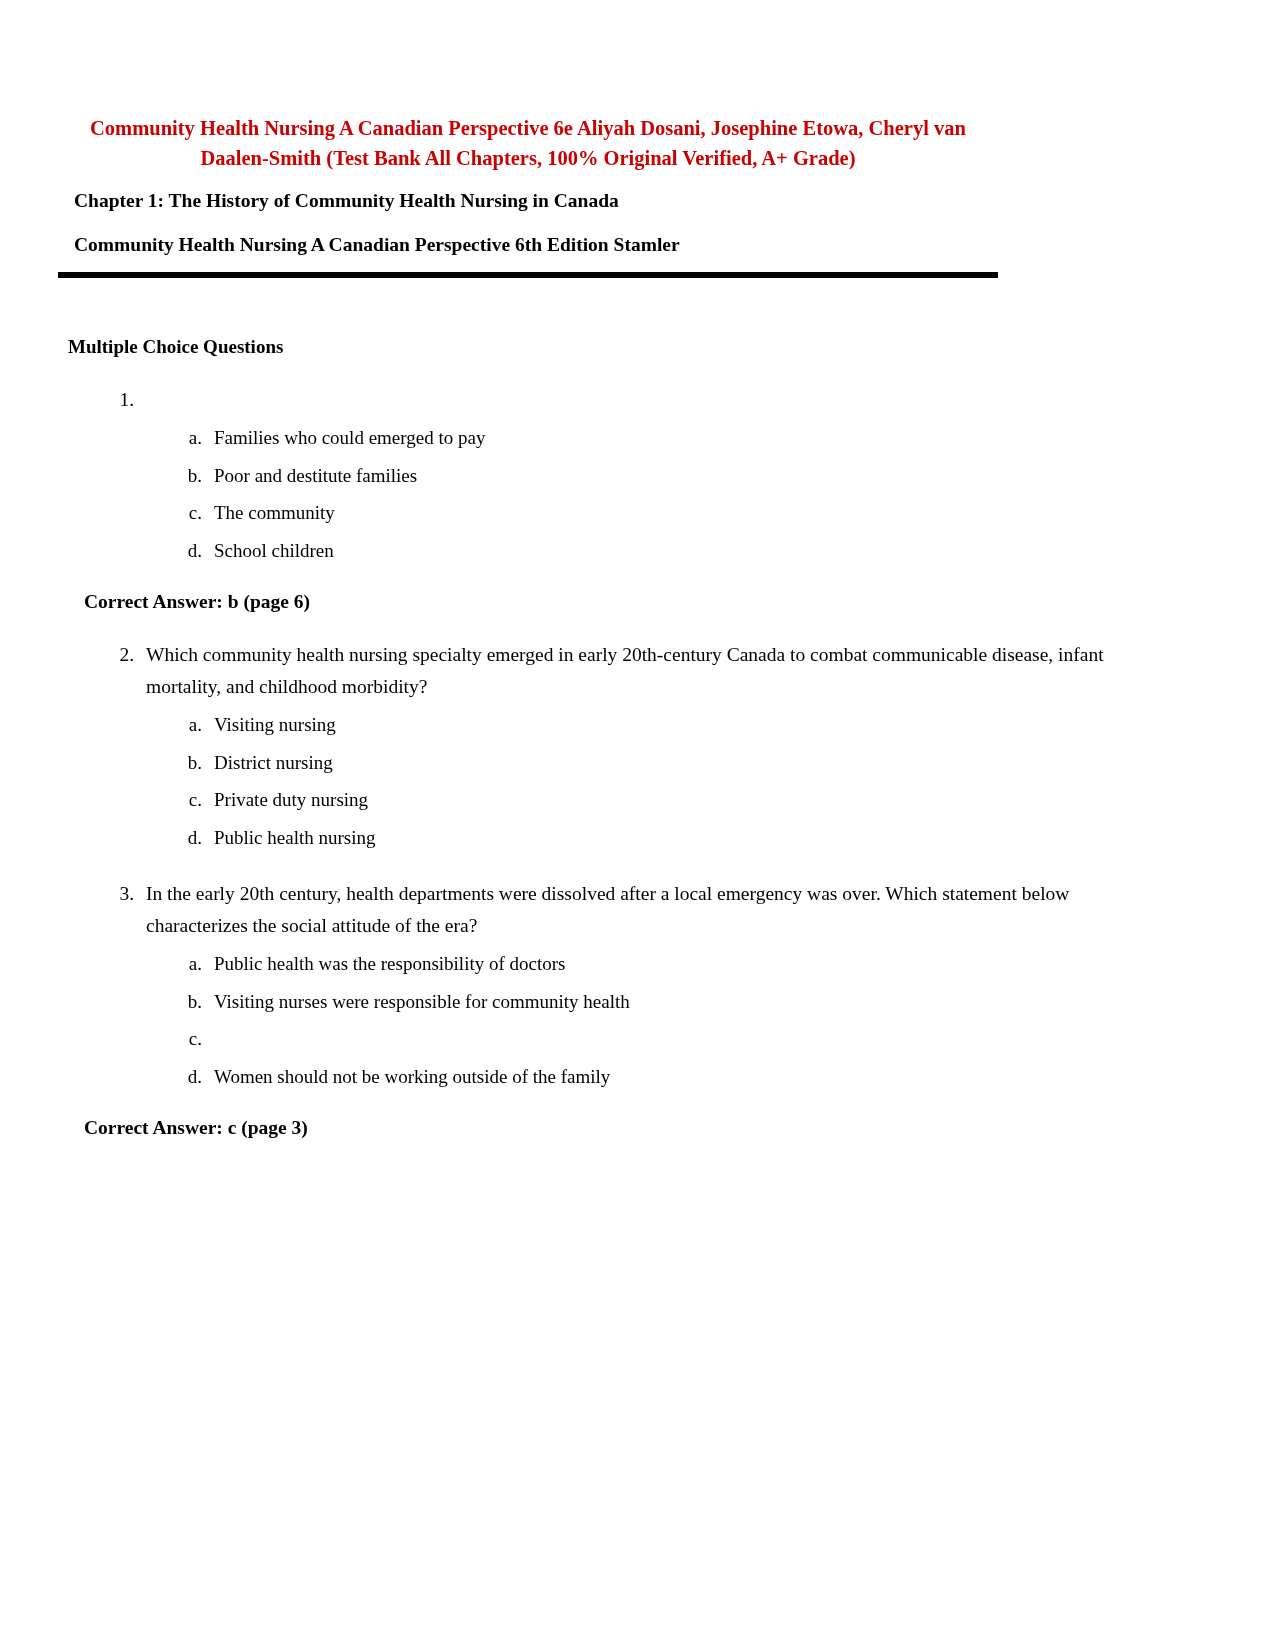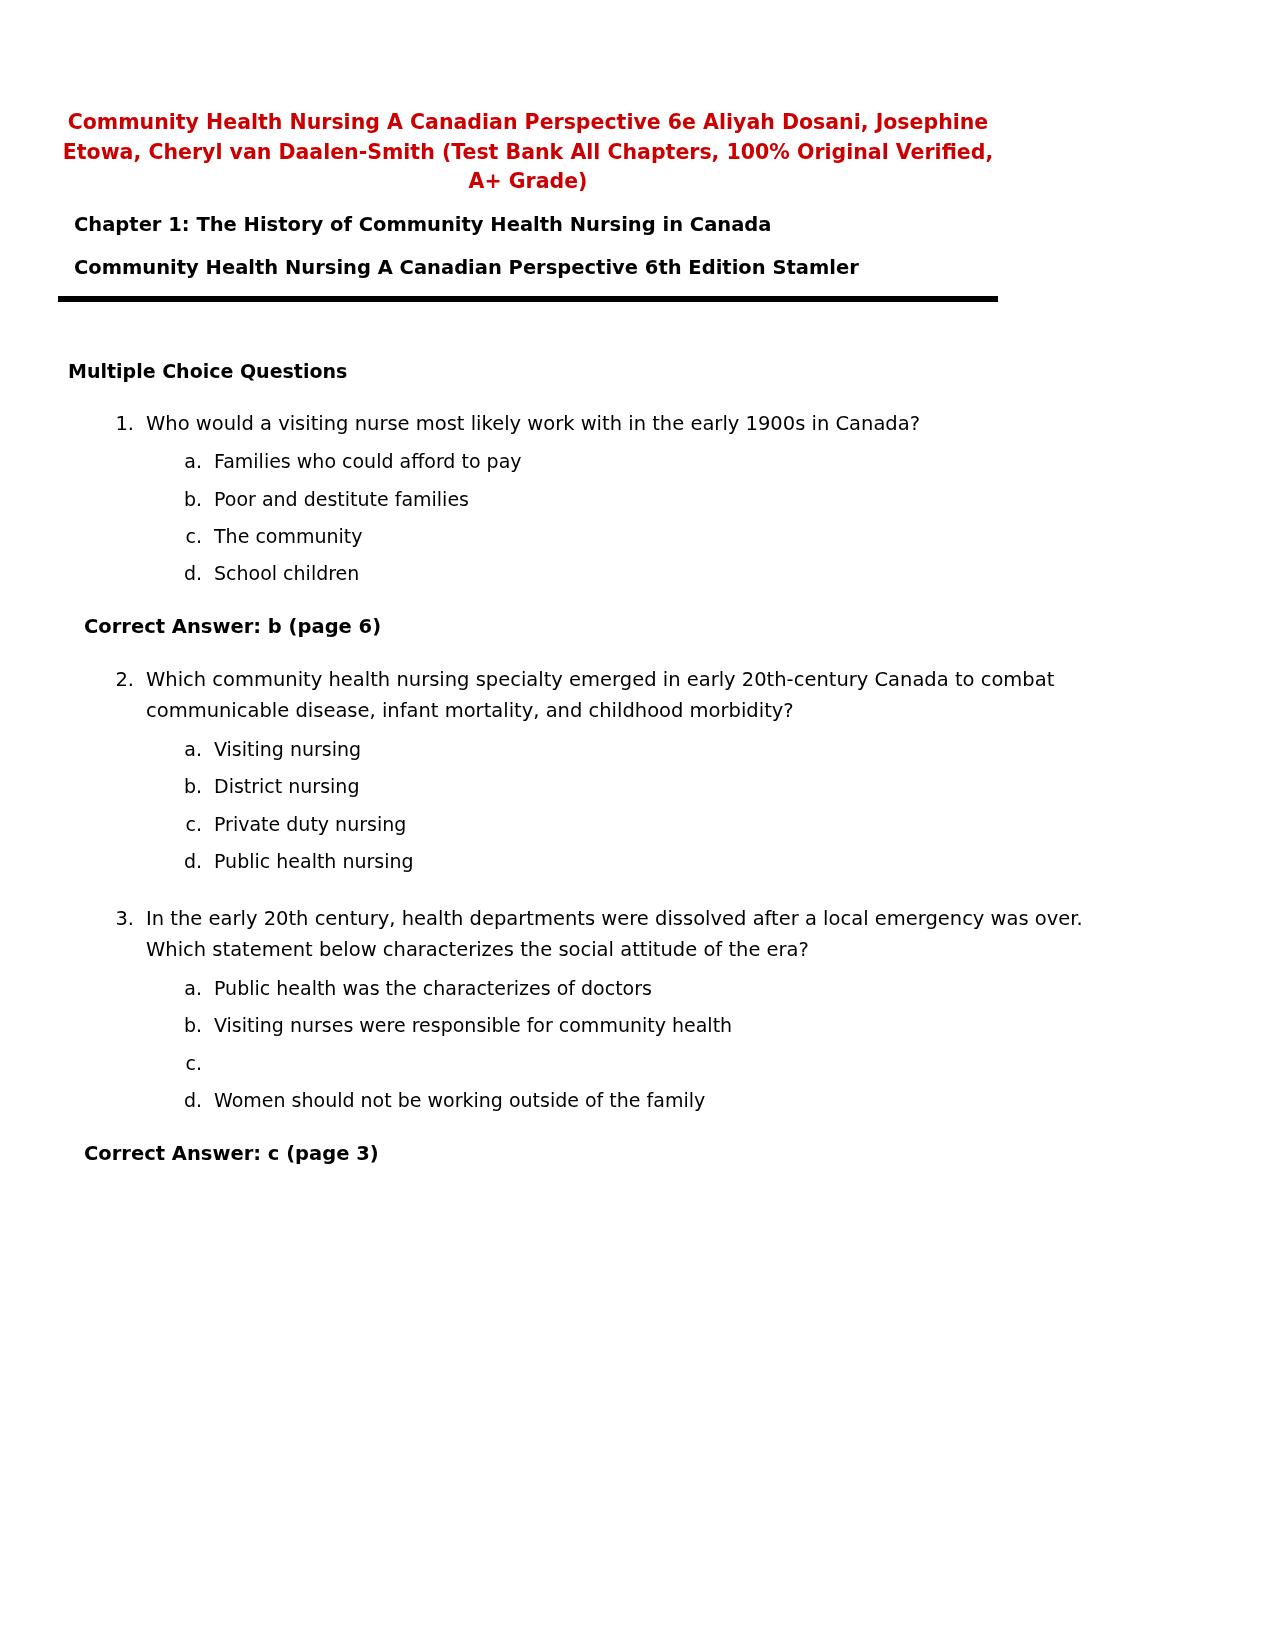--- a/index.html
+++ b/index.html
@@ -16,22 +16,23 @@
     height: 1650px;
     position: relative;
     background: #ffffff;
     box-sizing: border-box;
     padding: 0;
     overflow: hidden;
   }
   .content {
     position: absolute;
     left: 58px;
-    top: 108px;
+    top: 114px;
     width: 1100px;
+    font-family: Liberation Serif, serif;
   }
   .doc-title {
     color: #cc0000;
     font-weight: bold;
     font-size: 20.5px;
     line-height: 1.45;
     text-align: center;
     width: 940px;
     margin: 0 0 4px 0;
   }
@@ -113,26 +114,25 @@
 
     <div class="chapter-line">Chapter 1: The History of Community Health Nursing in Canada</div>
     <div class="chapter-line">Community Health Nursing A Canadian Perspective 6th Edition Stamler</div>
     <div class="rule"></div>
 
     <div class="section-heading">Multiple Choice Questions</div>
 
     <div class="q-block">
       <div class="q-row">
         <div class="q-num">1.</div>
-        <div class="q-text">Who would a visiting nurse most likely work with in the early 1900s in Canada?</div>
       </div>
       <div class="opt-list">
         <div class="opt-row">
           <div class="opt-letter">a.</div>
-          <div class="opt-text">Families who could afford to pay</div>
+          <div class="opt-text">Families who could emerged to pay</div>
         </div>
         <div class="opt-row">
           <div class="opt-letter">b.</div>
           <div class="opt-text">Poor and destitute families</div>
         </div>
         <div class="opt-row">
           <div class="opt-letter">c.</div>
           <div class="opt-text">The community</div>
         </div>
         <div class="opt-row">
@@ -169,21 +169,21 @@
     </div>
 
     <div class="q-block">
       <div class="q-row">
         <div class="q-num">3.</div>
         <div class="q-text">In the early 20th century, health departments were dissolved after a local emergency was over. Which statement below characterizes the social attitude of the era?</div>
       </div>
       <div class="opt-list">
         <div class="opt-row">
           <div class="opt-letter">a.</div>
-          <div class="opt-text">Public health was the characterizes of doctors</div>
+          <div class="opt-text">Public health was the responsibility of doctors</div>
         </div>
         <div class="opt-row">
           <div class="opt-letter">b.</div>
           <div class="opt-text">Visiting nurses were responsible for community health</div>
         </div>
         <div class="opt-row">
           <div class="opt-letter">c.</div>
         </div>
         <div class="opt-row">
           <div class="opt-letter">d.</div>

